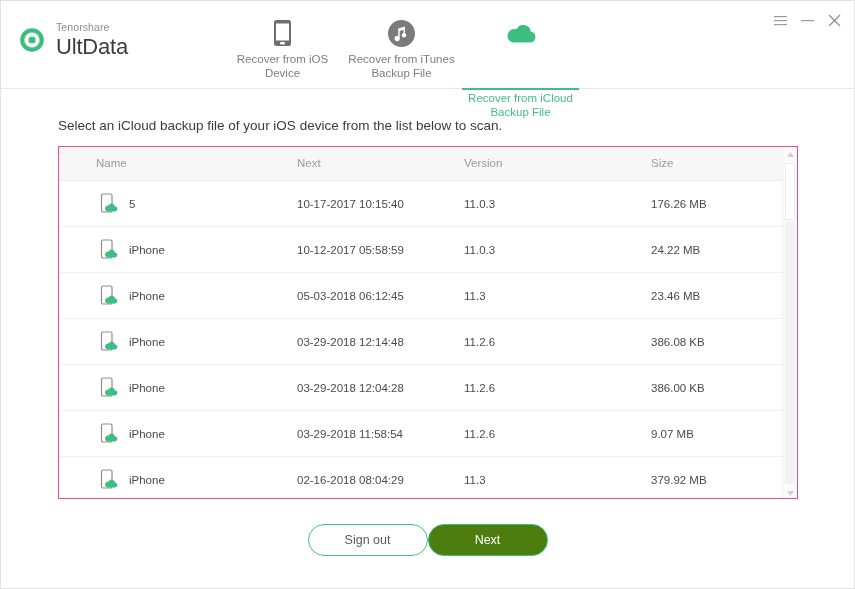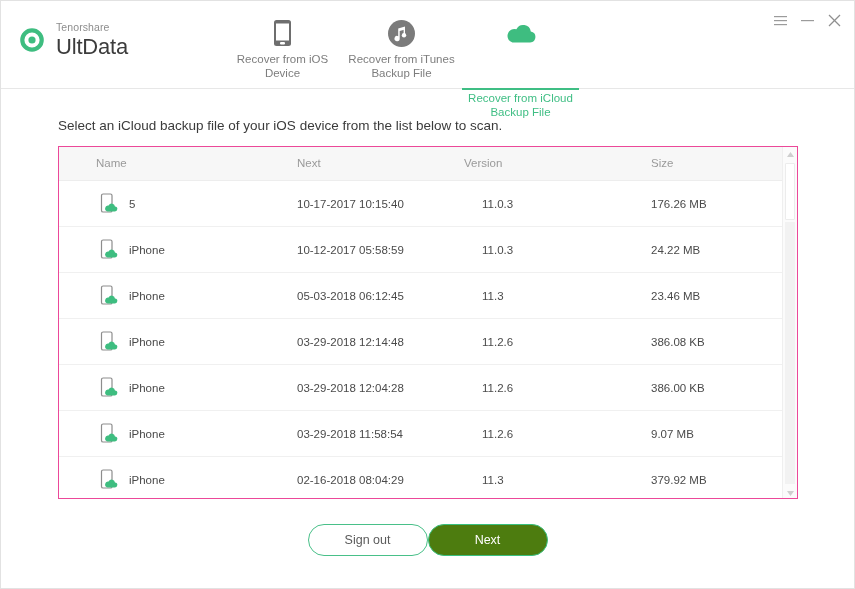--- a/index.html
+++ b/index.html
@@ -176,21 +176,21 @@
     cursor: pointer;
   }
   .cell {
     position: absolute;
     top: 17px;
     font-size: 11.5px;
     color: #4a4a4a;
   }
   .cell.c-name { left: 70px; }
   .cell.c-date { left: 238px; }
-  .cell.c-version { left: 423px; }
+  .cell.c-version { left: 405px; }
   .cell.c-size { left: 592px; }
   .row-icon {
     position: absolute;
     left: 37px;
     top: 11px;
     width: 24px;
     height: 24px;
   }
 
   

